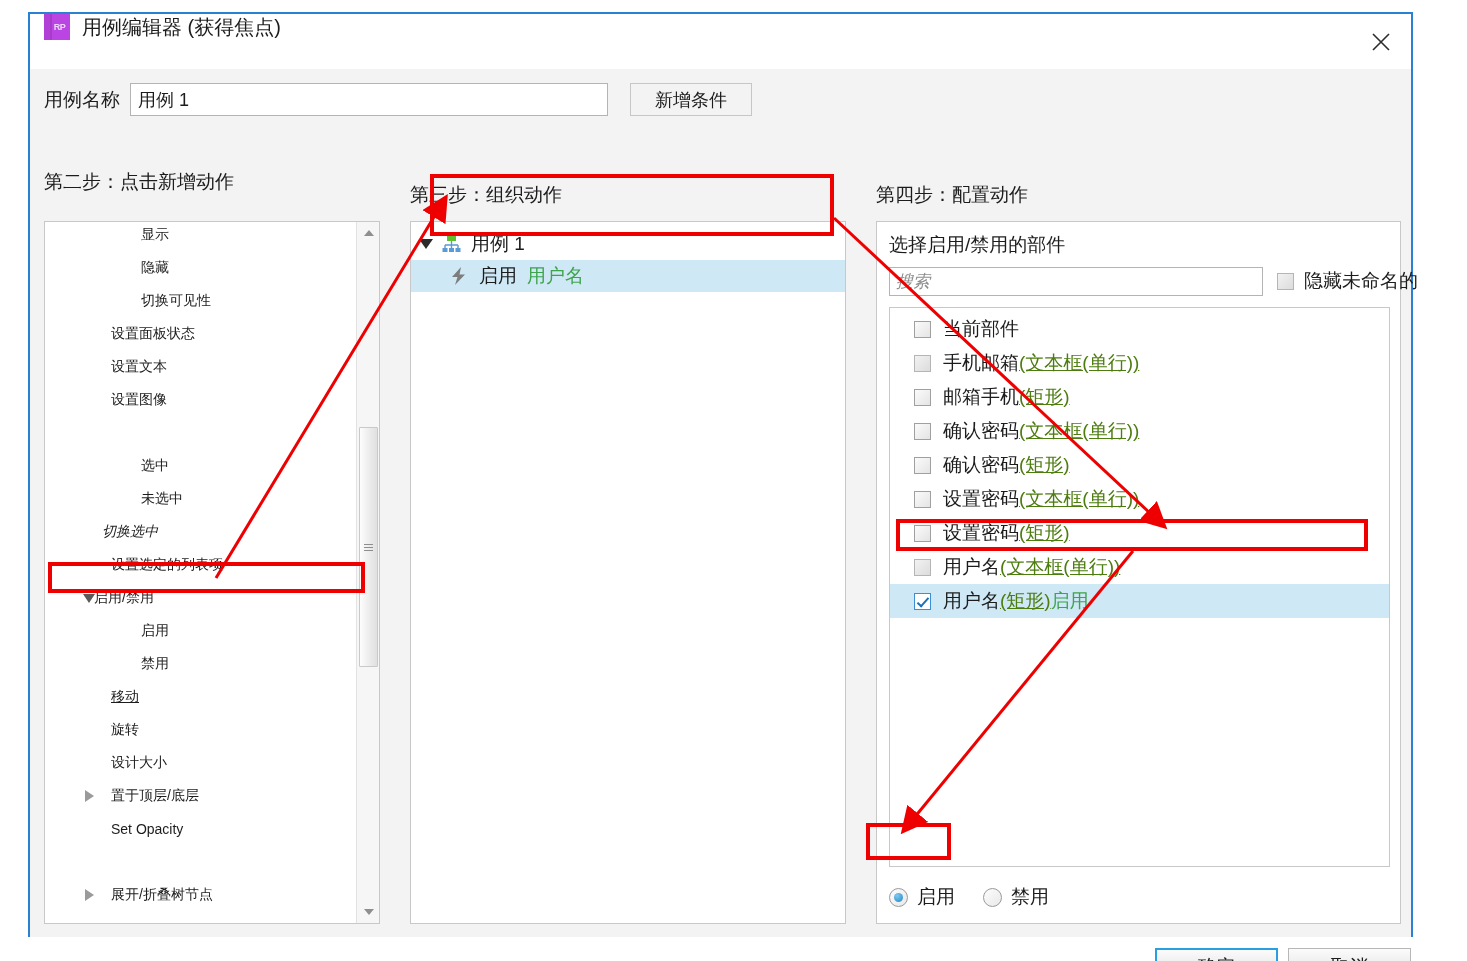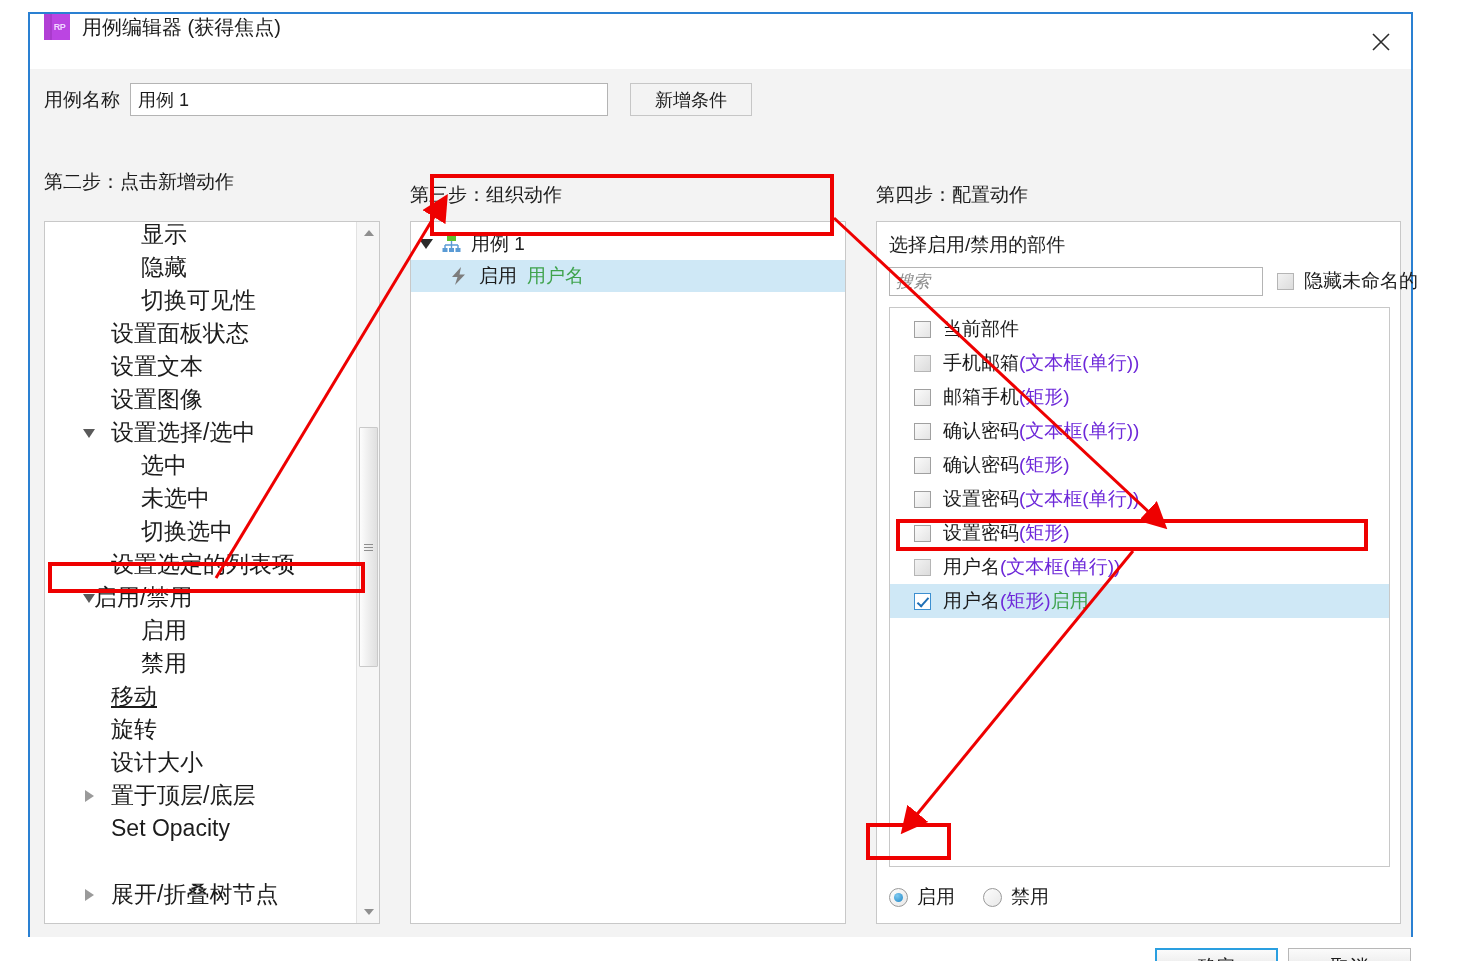--- a/index.html
+++ b/index.html
@@ -88,21 +88,21 @@
     background:#ffffff;
     border:1px solid #c8c8c8;
   }
 
   
   #left-panel { left:14px; top:152px; width:336px; height:703px; overflow:hidden; }
   .tree-list { position:relative; width:100%; height:100%; }
   .tree-item {
     position:absolute; left:0; right:0; height:33px;
     display:flex; align-items:center;
-    font-size:23px; color:#1c1c1c; white-space:nowrap;
+    font-size:14px; color:#1c1c1c; white-space:nowrap;
     cursor:pointer;
   }
   .tri {
     position:absolute;
     width:0;height:0;
   }
   .tri.open {
     border-left:6px solid transparent;
     border-right:6px solid transparent;
     border-top:9px solid #5a5a5a;
@@ -191,21 +191,21 @@
     border:1px solid #c8c8c8; background:#ffffff;
     overflow:hidden;
   }
   .cb-row {
     position:absolute; left:0; right:0; height:34px;
     display:flex; align-items:center; cursor:pointer;
     font-size:19px; color:#1c1c1c; white-space:nowrap;
   }
   .cb-row.sel { background:#cfe8f6; }
   .cb-row .cb { margin-left:24px; margin-right:12px; }
-  .cb-row .sub { color:#6d28d9; }
+  .cb-row .sub { color:#4d7c0f;text-decoration:underline; }
   .radio-row {
     position:absolute; left:12px; top:662px;
     display:flex; align-items:center; font-size:19px; color:#1c1c1c;
   }
   .rb {
     width:19px;height:19px;border-radius:50%;
     border:1px solid #9a9a9a;
     background:linear-gradient(135deg,#fdfdfd,#e8e8e8);
     display:inline-block; position:relative; flex:none;
   }
@@ -277,32 +277,28 @@
             </div>
             <div class="tree-item" style="top: 128px;">
               <span style="margin-left: 66px;">设置文本</span>
             </div>
             <div class="tree-item" style="top: 95px;">
               <span style="margin-left: 66px;">设置面板状态</span>
             </div>
             <div class="tree-item" style="top: 161px;">
               <span style="margin-left: 66px;">设置图像</span>
             </div>
-            <div class="tree-item" style="top: 194px;">
-              <div class="tri open" style="left: 38px; top: 13px; position: absolute;"></div>
-              <span style="margin-left: 66px;">设置选择/选中</span>
-            </div>
             <div class="tree-item" style="top: 227px;">
               <span style="margin-left: 96px;">选中</span>
             </div>
             <div class="tree-item" style="top: 260px;">
               <span style="margin-left: 96px;">未选中</span>
             </div>
             <div class="tree-item" style="top: 293px;">
-              <span style="margin-left: 96px;">切换选中</span>
+              <span style="margin-left: 57px; font-style: italic;">切换选中</span>
             </div>
             <div class="tree-item" style="top: 326px;">
               <span style="margin-left: 66px;">设置选定的列表项</span>
             </div>
             <div class="tree-item" style="top: 359px;">
               <div class="tri open" style="left: 38px; top: 13px; position: absolute;"></div>
               <span style="margin-left: 49px;">启用/禁用</span>
             </div>
             <div class="tree-item" style="top: 392px;">
               <span style="margin-left: 96px;">启用</span>

